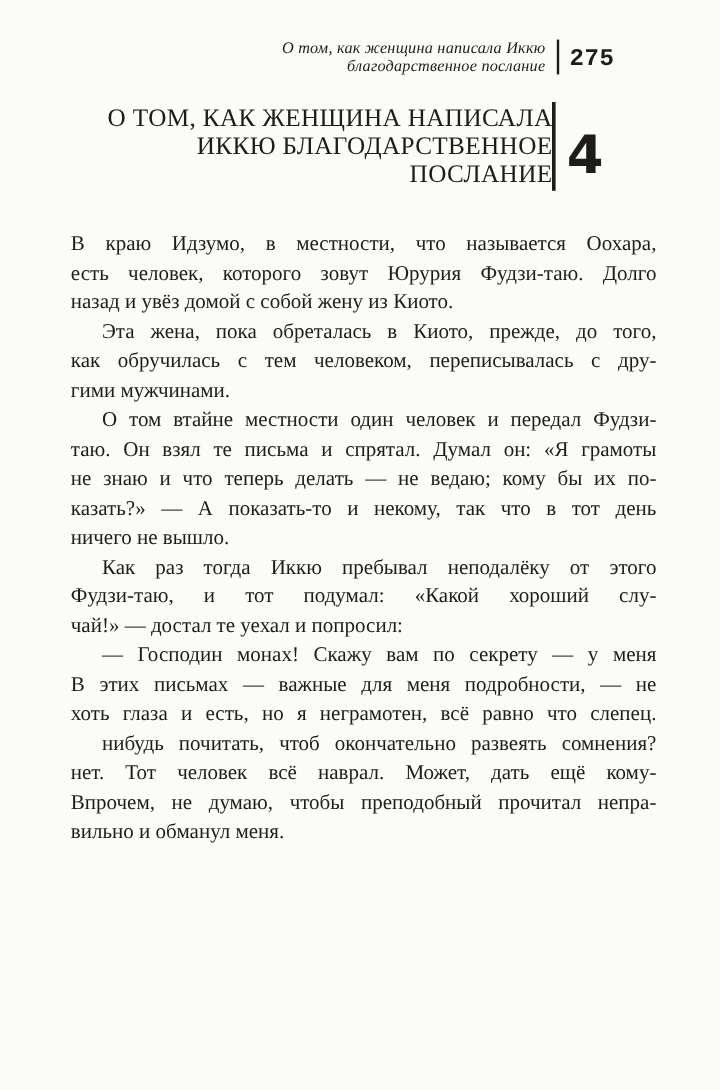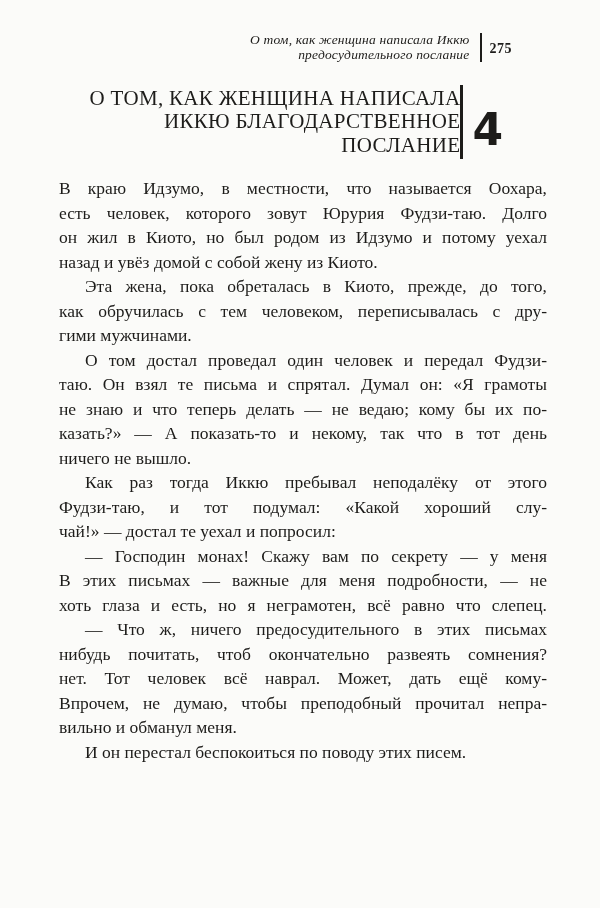--- a/index.html
+++ b/index.html
@@ -26,25 +26,26 @@
     line-height: 15px;
     padding-right: 10px;
     letter-spacing: 0.2px;
   }
   .rh-bar {
     width: 2px; height: 29px;
     background: #1d1c1a;
     flex: 0 0 auto;
   }
   .rh-num {
-    font-size: 14px;
+    font-size: 20px;
     font-weight: bold;
     margin-left: 8px;
     transform: translateY(2px);
     letter-spacing: 0.5px;
+    font-family: Liberation Mono, monospace;
   }
 
   
   .chapter-head {
     position: absolute;
     top: 85px; right: 97px;
     display: flex;
     align-items: center;
   }
   .ch-title {
@@ -64,87 +65,82 @@
     font-size: 44px;
     font-weight: bold;
     line-height: 1;
     margin-left: 9px;
     transform: translateY(8px);
   }
 
   
   .body-text {
     position: absolute;
-    top: 176px; left: 59px;
+    top: 190px; left: 59px;
     width: 488px;
     font-size: 17.5px;
     line-height: 24.5px;
   }
   .para { margin: 0; }
   .para.indent .line:first-child { text-indent: 26px; }
   .line {
     text-align: justify;
     text-align-last: justify;
   }
   .line.last { text-align-last: left; }
 </style>
 </head>
 <body>
 
 <div class="running-head">
   <div class="rh-text">
       <div class="rh-line">О том, как женщина написала Иккю</div>
-      <div class="rh-line">предосудительного послание</div>
+      <div class="rh-line">благодарственное послание</div>
     </div>
   <div class="rh-bar"></div>
   <div class="rh-num">275</div>
 </div>
 
 <div class="chapter-head">
   <div class="ch-title">
       <div class="title-line">О ТОМ, КАК ЖЕНЩИНА НАПИСАЛА</div>
       <div class="title-line">ИККЮ БЛАГОДАРСТВЕННОЕ</div>
       <div class="title-line">ПОСЛАНИЕ</div>
     </div>
   <div class="ch-bar"></div>
   <div class="ch-num">4</div>
 </div>
 
 <div class="body-text">
     <div class="para">
       <div class="line">В краю Идзумо, в местности, что называется Оохара,</div>
       <div class="line">есть человек, которого зовут Юрурия Фудзи-таю. Долго</div>
-      <div class="line">он жил в Киото, но был родом из Идзумо и потому уехал</div>
       <div class="line last">назад и увёз домой с собой жену из Киото.</div>
     </div>
     <div class="para indent">
       <div class="line">Эта жена, пока обреталась в Киото, прежде, до того,</div>
       <div class="line">как обручилась с тем человеком, переписывалась с дру-</div>
       <div class="line last">гими мужчинами.</div>
     </div>
     <div class="para indent">
-      <div class="line">О том достал проведал один человек и передал Фудзи-</div>
+      <div class="line">О том втайне местности один человек и передал Фудзи-</div>
       <div class="line">таю. Он взял те письма и спрятал. Думал он: «Я грамоты</div>
       <div class="line">не знаю и что теперь делать — не ведаю; кому бы их по-</div>
       <div class="line">казать?» — А показать-то и некому, так что в тот день</div>
       <div class="line last">ничего не вышло.</div>
     </div>
     <div class="para indent">
       <div class="line">Как раз тогда Иккю пребывал неподалёку от этого</div>
       <div class="line">Фудзи-таю, и тот подумал: «Какой хороший слу-</div>
       <div class="line last">чай!» — достал те уехал и попросил:</div>
     </div>
     <div class="para indent">
       <div class="line">— Господин монах! Скажу вам по секрету — у меня</div>
       <div class="line">В этих письмах — важные для меня подробности, — не</div>
       <div class="line">хоть глаза и есть, но я неграмотен, всё равно что слепец.</div>
     </div>
     <div class="para indent">
-      <div class="line">— Что ж, ничего предосудительного в этих письмах</div>
       <div class="line">нибудь почитать, чтоб окончательно развеять сомнения?</div>
       <div class="line">нет. Тот человек всё наврал. Может, дать ещё кому-</div>
       <div class="line">Впрочем, не думаю, чтобы преподобный прочитал непра-</div>
       <div class="line last">вильно и обманул меня.</div>
     </div>
-    <div class="para indent">
-      <div class="line last">И он перестал беспокоиться по поводу этих писем.</div>
-    </div>
   </div>
 
 </body></html>

